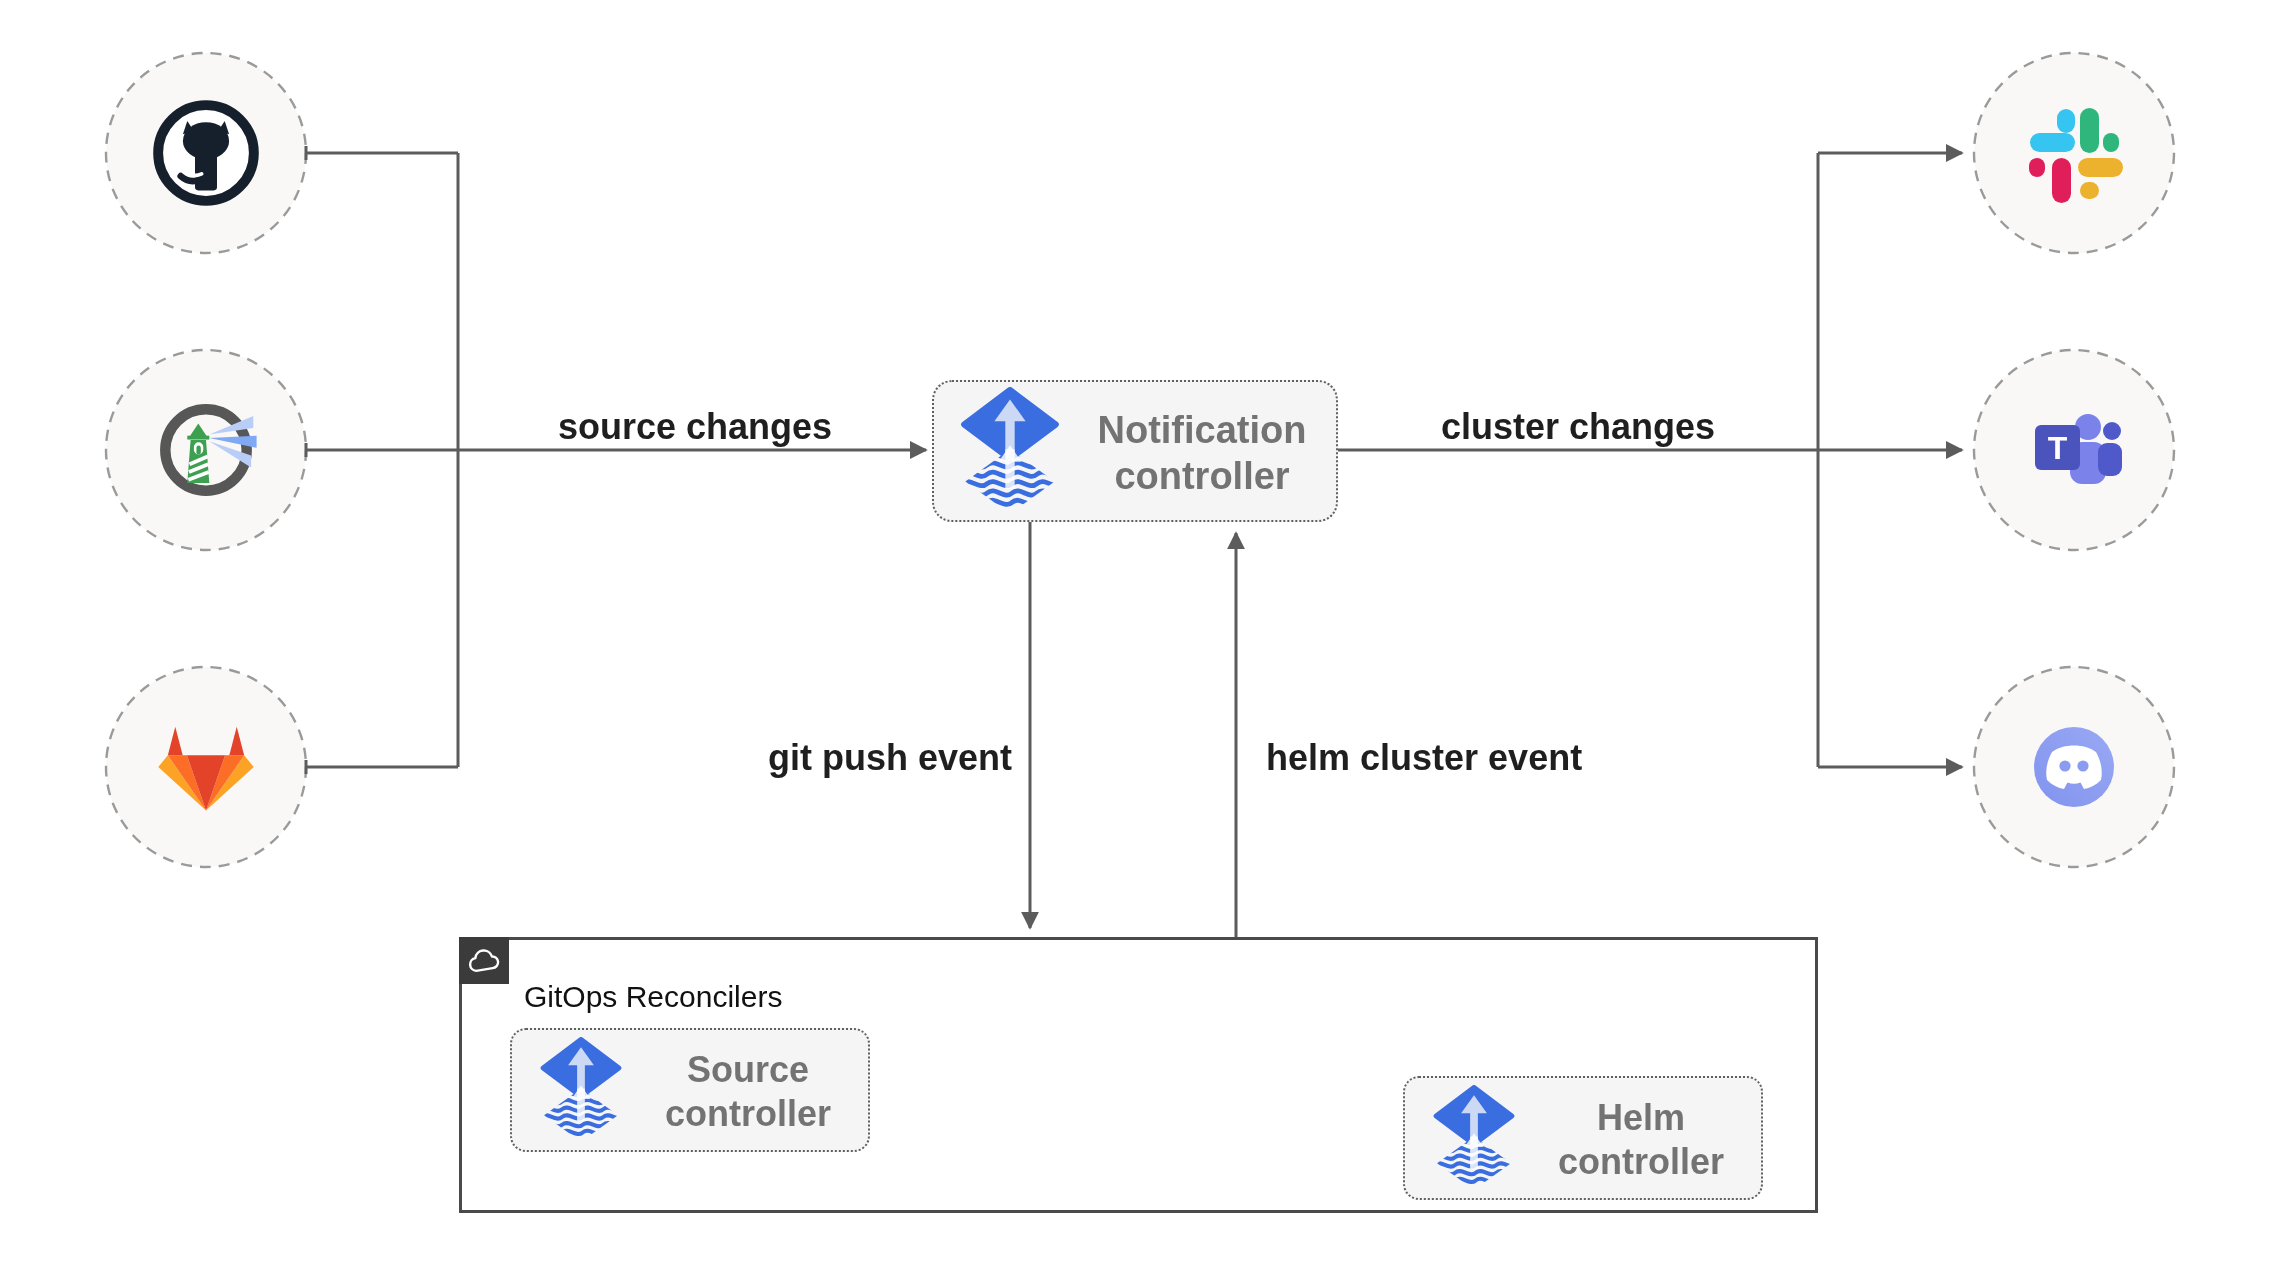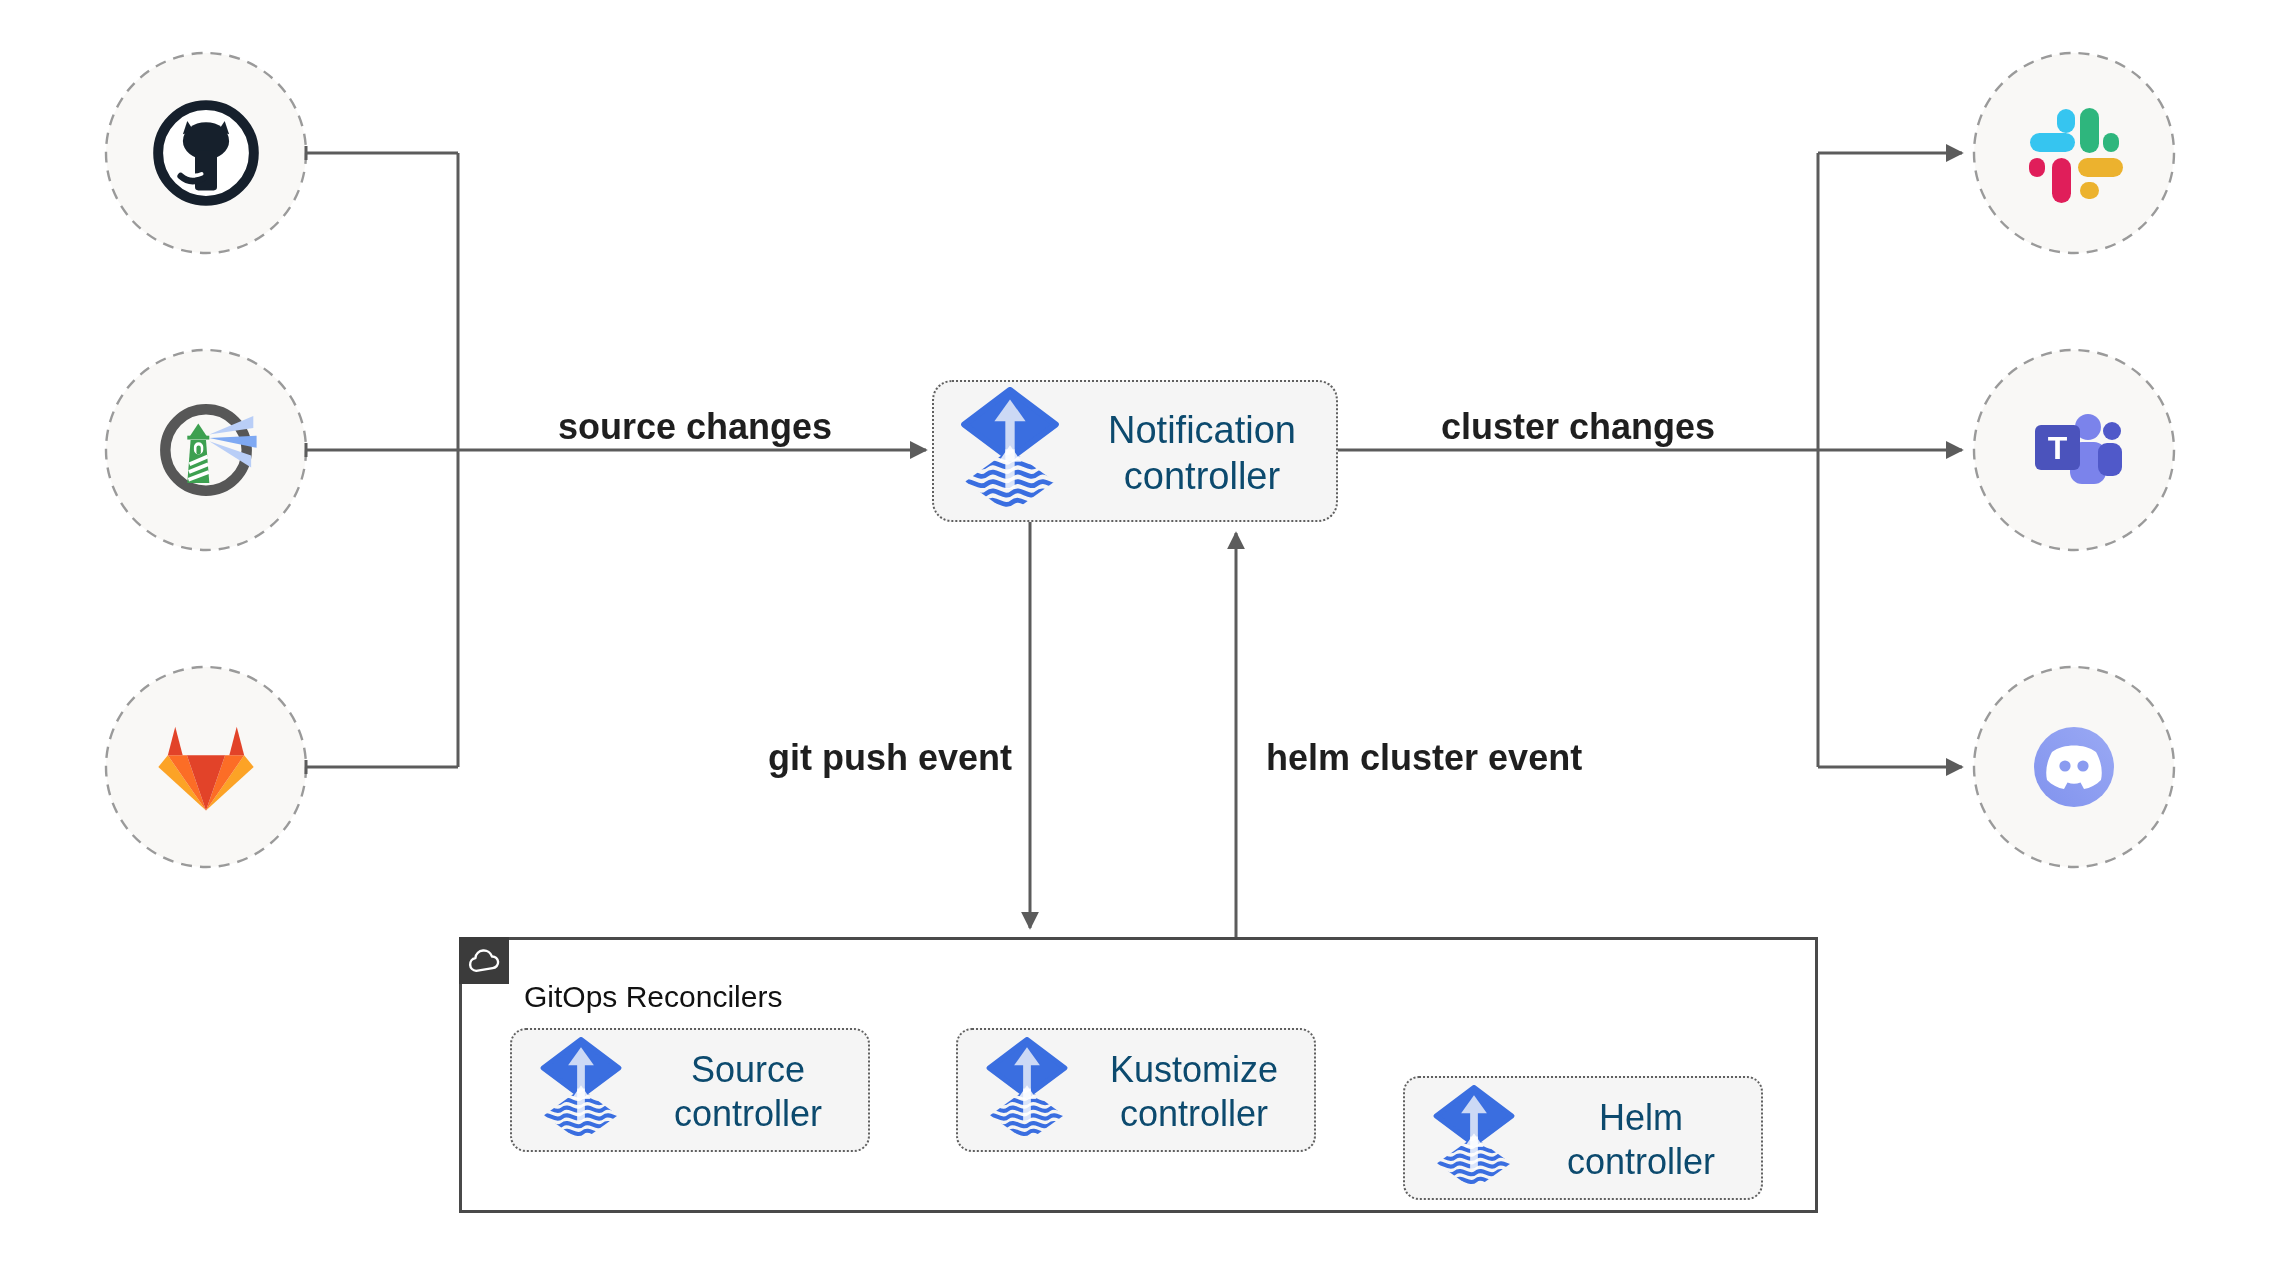--- a/index.html
+++ b/index.html
@@ -11,23 +11,24 @@
   
   .node-box{
     position:absolute;
     background:#f5f5f5;
     border:2px dotted #5f5f5f;
     border-radius:20px;
     box-sizing:border-box;
     display:flex;align-items:center;
   }
   .node-label{
-    color:#0c4a6e;
+    color:#737373;
     text-align:center;
     line-height:1.22;
+    font-weight:bold;
   }
   .edge-label{
     position:absolute;
     color:#1f1f1f;
     font-size:36px;
     white-space:nowrap;
     font-weight:bold;
   }
   #gitops-box{
     position:absolute;
@@ -230,27 +231,20 @@
   <div id="gitops-title" style="left:524px;top:937px;height:47px">GitOps Reconcilers</div>
 
   <div class="node-box" style="left:510px;top:1028px;width:360px;height:124px;border-radius:16px">
     <svg class="icon" style="left:26px;top:7px;position:absolute" width="86" height="110" viewBox="0 0 100 128">
       <use href="#flux-mark"></use>
     </svg>
     <div class="node-label" style="position:absolute;left:120px;top:0;width:232px;height:124px;
          display:flex;align-items:center;justify-content:center;font-size:36px">Source controller</div>
   </div>
 
-  <div class="node-box" style="left:956px;top:1028px;width:360px;height:124px;border-radius:16px">
-    <svg class="icon" style="left:26px;top:7px;position:absolute" width="86" height="110" viewBox="0 0 100 128">
-      <use href="#flux-mark"></use>
-    </svg>
-    <div class="node-label" style="position:absolute;left:120px;top:0;width:232px;height:124px;
-         display:flex;align-items:center;justify-content:center;font-size:36px">Kustomize controller</div>
-  </div>
 
   <div class="node-box" style="left:1403px;top:1076px;width:360px;height:124px;border-radius:16px">
     <svg class="icon" style="left:26px;top:7px;position:absolute" width="86" height="110" viewBox="0 0 100 128">
       <use href="#flux-mark"></use>
     </svg>
     <div class="node-label" style="position:absolute;left:120px;top:0;width:232px;height:124px;
          display:flex;align-items:center;justify-content:center;font-size:36px">Helm controller</div>
   </div>
 
 </div>

